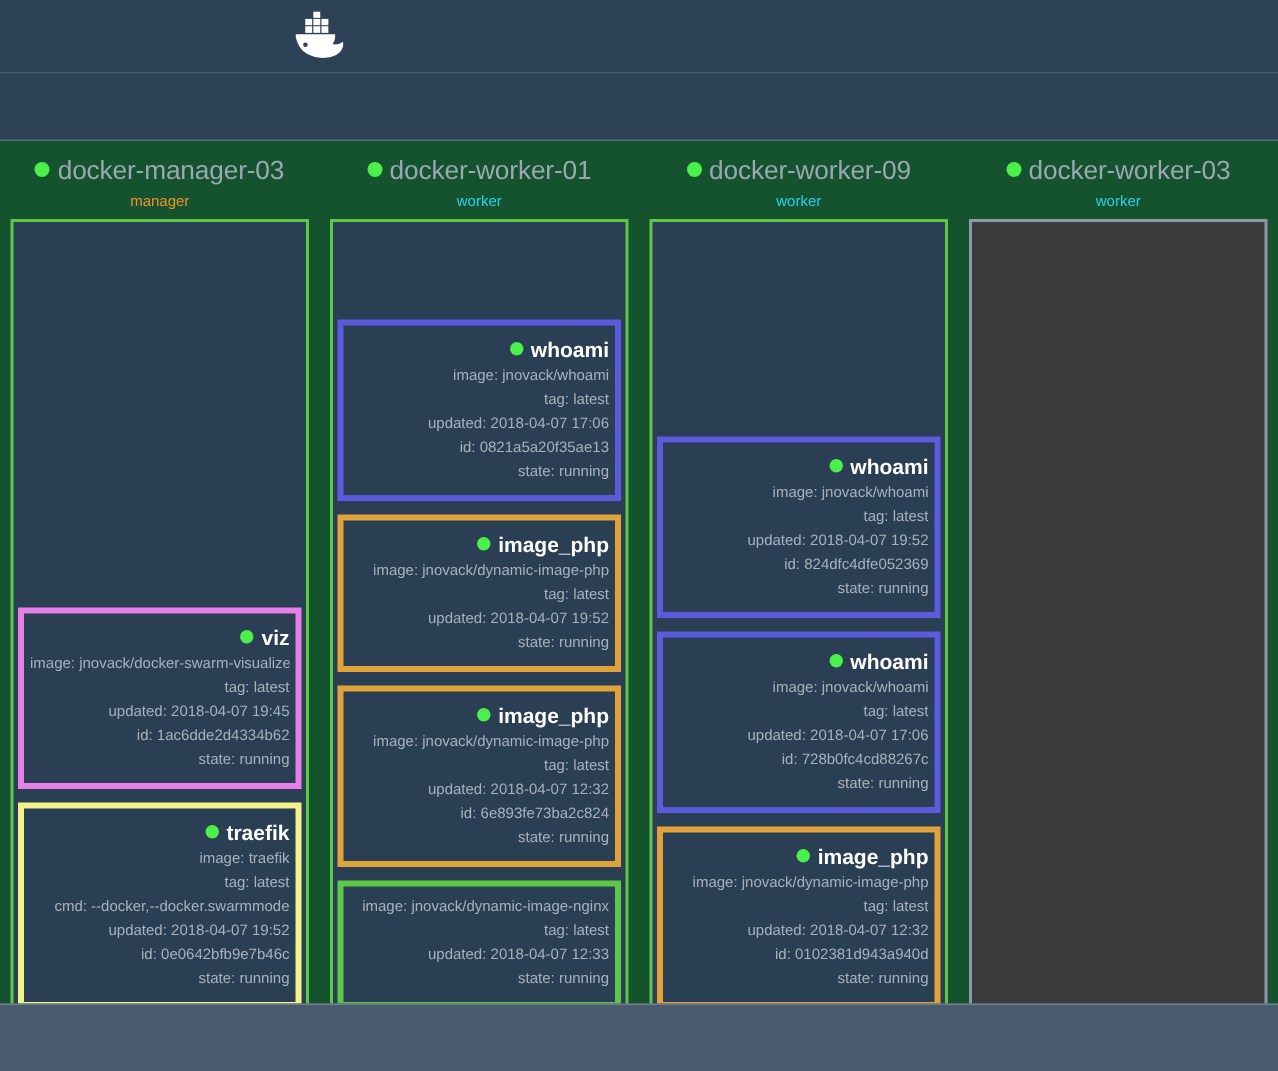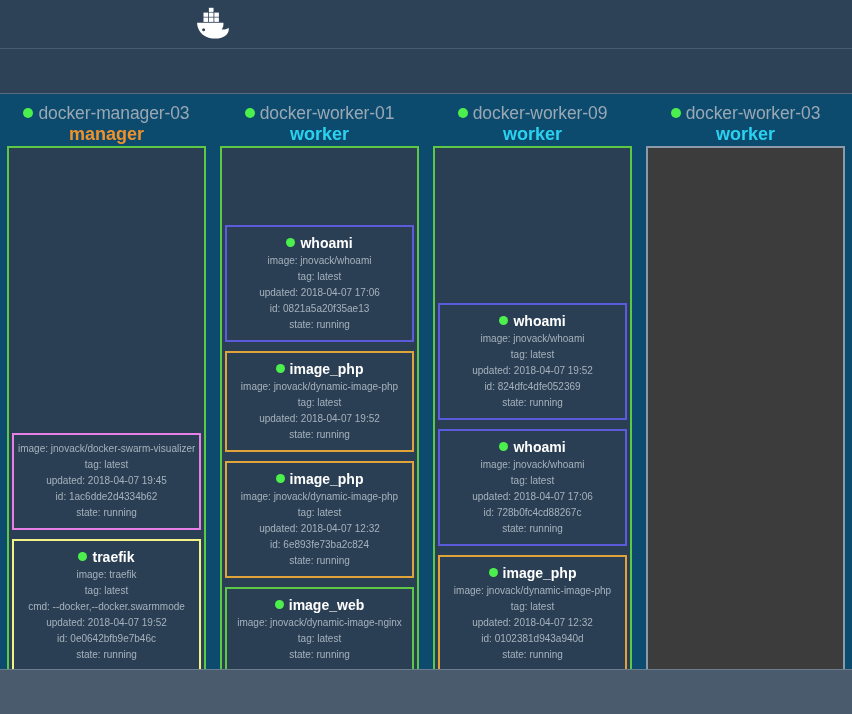--- a/index.html
+++ b/index.html
@@ -39,21 +39,21 @@
   .sub-header {
     height: 45px;
     background: #2e4257;
     border-bottom: 1px solid #5a6b7d;
   }
 
   
   .nodes-area {
     position: relative;
     height: 620px;
-    background: #0c4a6e;
+    background: #14532d;
     padding: 0;
   }
 
   .nodes-row {
     display: flex;
     align-items: flex-start;
     padding-top: 8px;
   }
 
   .node {
@@ -76,22 +76,22 @@
   .status-dot {
     display: inline-block;
     width: 10px;
     height: 10px;
     border-radius: 50%;
     background: #4cf04c;
     margin-right: 5px;
     vertical-align: 1px;
   }
   .node-role {
-    font-size: 18px;
-    font-weight: bold;
+    font-size: 10px;
+    font-weight: normal;
     line-height: 19px;
     margin-top: 1px;
   }
   .role-manager { color: #f0922b; }
   .role-worker  { color: #2ad2f0; }
 
   
   .node-panel {
     height: 532px;
     border: 2px solid #5cc846;
@@ -101,25 +101,25 @@
     justify-content: flex-end;
     padding: 4px 3px 4px 3px;
   }
   .node-panel.empty {
     border: 2px solid #8a9aa8;
     background: #3c3c3c;
   }
 
   
   .task {
-    border: 2px solid #bef264;
+    border: 4px solid #bef264;
     background: #2b3f54;
     margin-top: 9px;
     padding: 6px 4px 7px 4px;
-    text-align: center;
+    text-align: right;
     overflow: hidden;
   }
   .task:first-child { margin-top: 0; }
 
   .task-title {
     font-size: 14px;
     font-weight: bold;
     color: #ffffff;
     line-height: 20px;
     white-space: nowrap;
@@ -181,20 +181,21 @@
 
 <div class="nodes-area">
   <div class="nodes-row" id="nodes-row">
       <div class="node">
         <div class="node-head">
           <div class="node-title"><span class="status-dot"></span><span>docker-manager-03</span></div>
           <div class="node-role role-manager">manager</div>
         </div>
         <div class="node-panel">
           <div class="task c-magenta">
+            <div class="task-title"><span class="status-dot"></span><span>viz</span></div>
             <div class="task-line">image: jnovack/docker-swarm-visualizer</div>
             <div class="task-line">tag: latest</div>
             <div class="task-line">updated: 2018-04-07 19:45</div>
             <div class="task-line">id: 1ac6dde2d4334b62</div>
             <div class="task-line">state: running</div>
           </div>
           <div class="task c-yellow">
             <div class="task-title"><span class="status-dot"></span><span>traefik</span></div>
             <div class="task-line">image: traefik</div>
             <div class="task-line">tag: latest</div>
@@ -228,23 +229,23 @@
           </div>
           <div class="task c-orange">
             <div class="task-title"><span class="status-dot"></span><span>image_php</span></div>
             <div class="task-line">image: jnovack/dynamic-image-php</div>
             <div class="task-line">tag: latest</div>
             <div class="task-line">updated: 2018-04-07 12:32</div>
             <div class="task-line">id: 6e893fe73ba2c824</div>
             <div class="task-line">state: running</div>
           </div>
           <div class="task c-green">
-            <div class="task-title"><span class="status-dot"></span><span>image_web</span></div>
             <div class="task-line">image: jnovack/dynamic-image-nginx</div>
             <div class="task-line">tag: latest</div>
+            <div class="task-line">updated: 2018-04-07 12:33</div>
             <div class="task-line">state: running</div>
           </div>
         </div>
       </div>
       <div class="node">
         <div class="node-head">
           <div class="node-title"><span class="status-dot"></span><span>docker-worker-09</span></div>
           <div class="node-role role-worker">worker</div>
         </div>
         <div class="node-panel">

